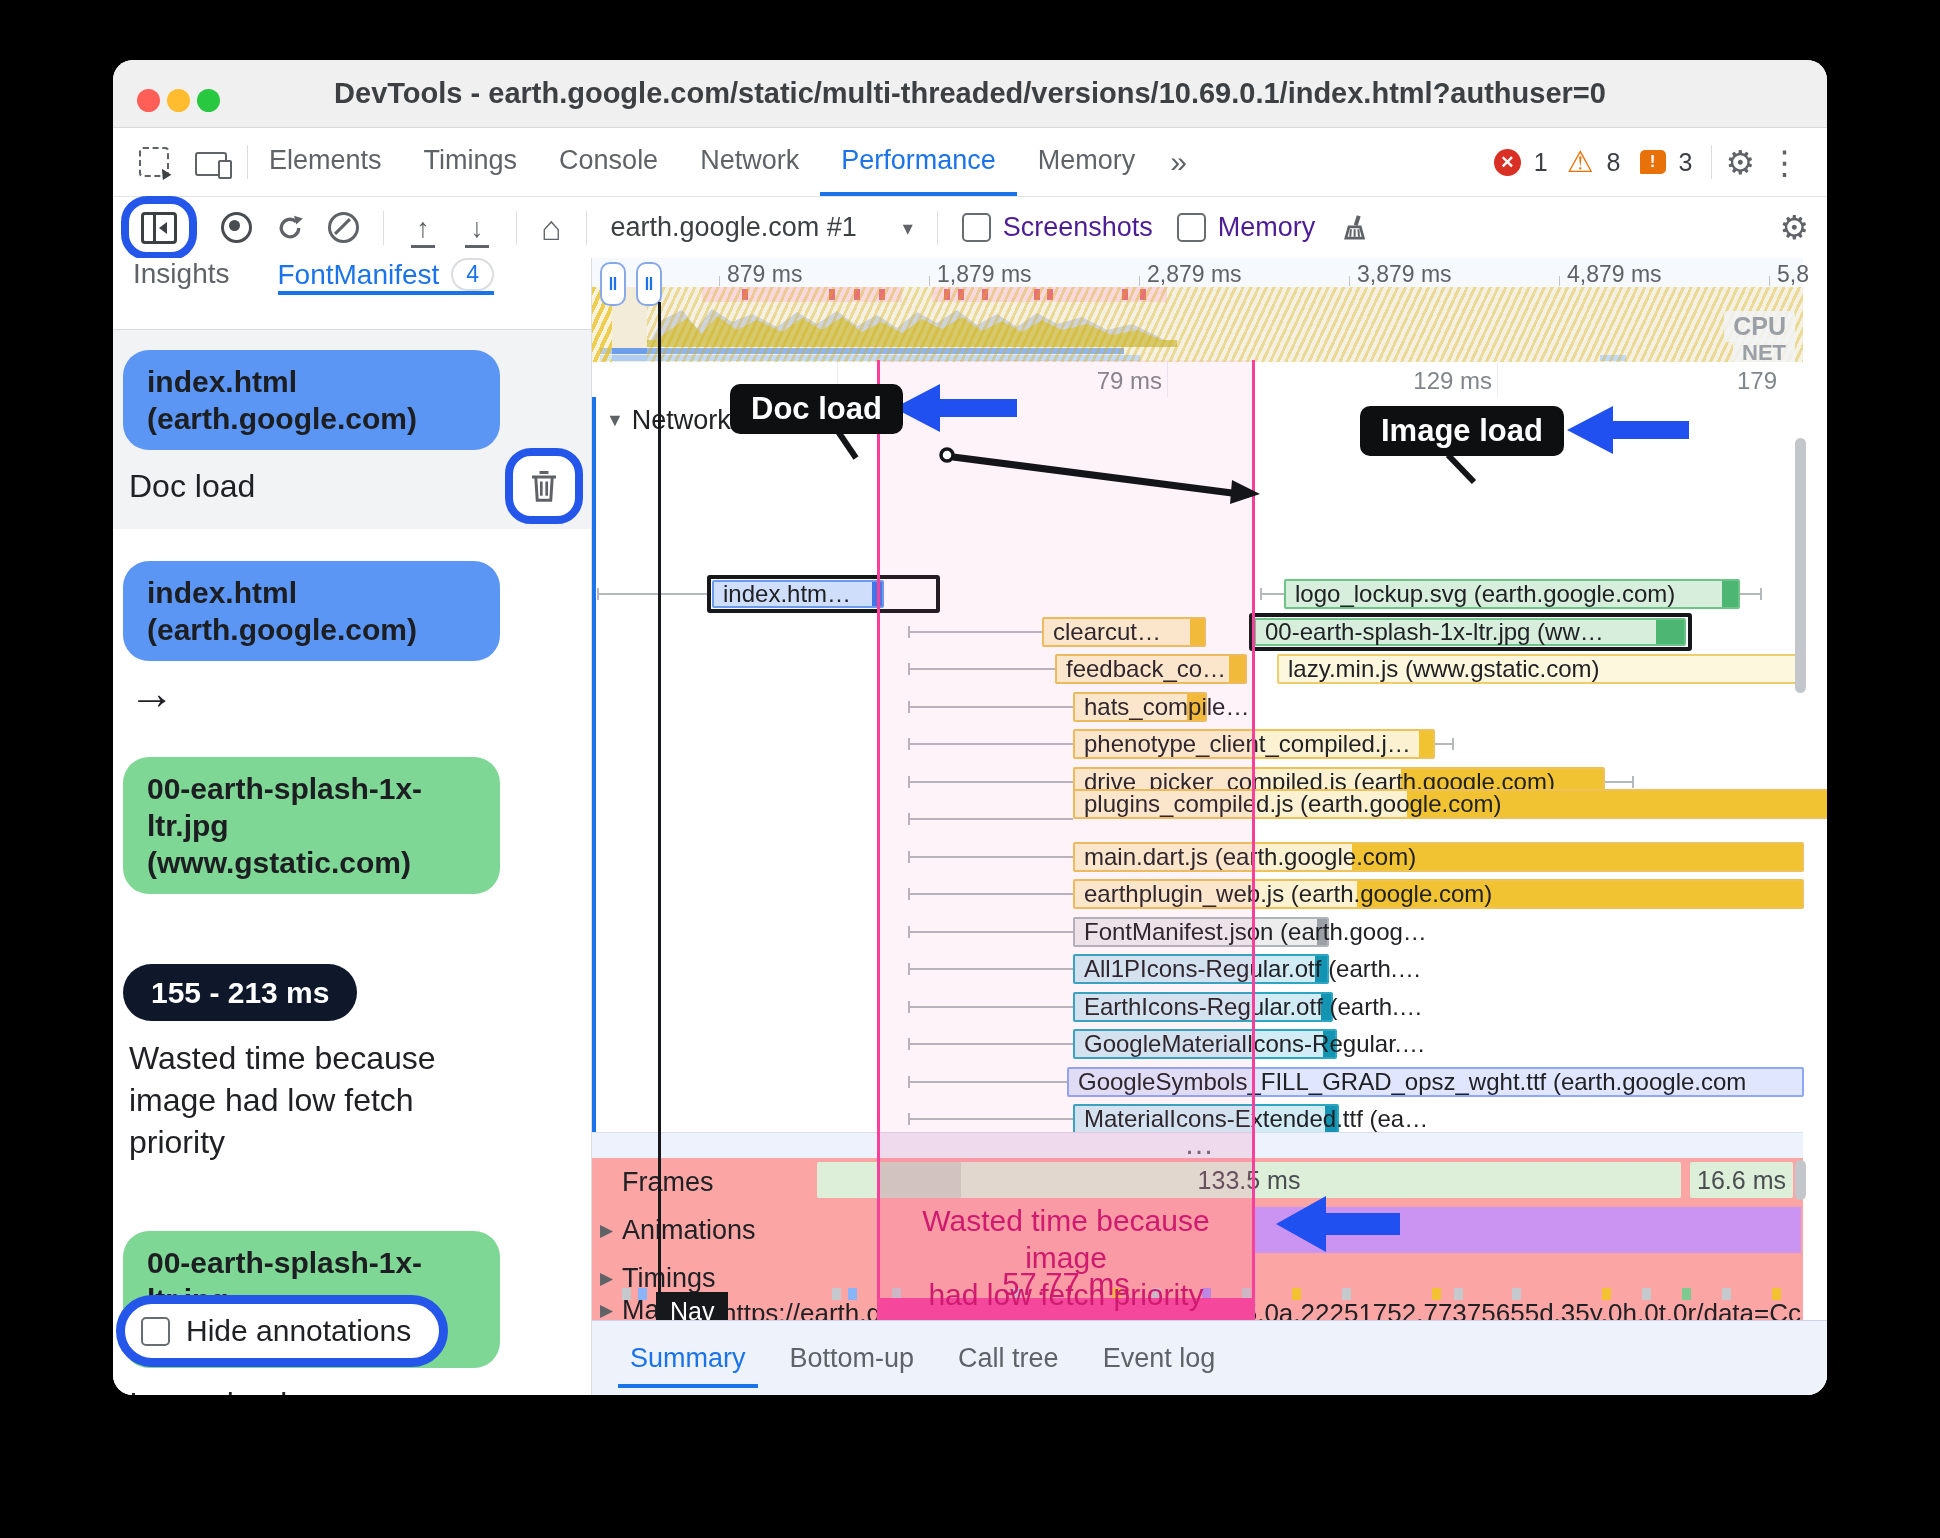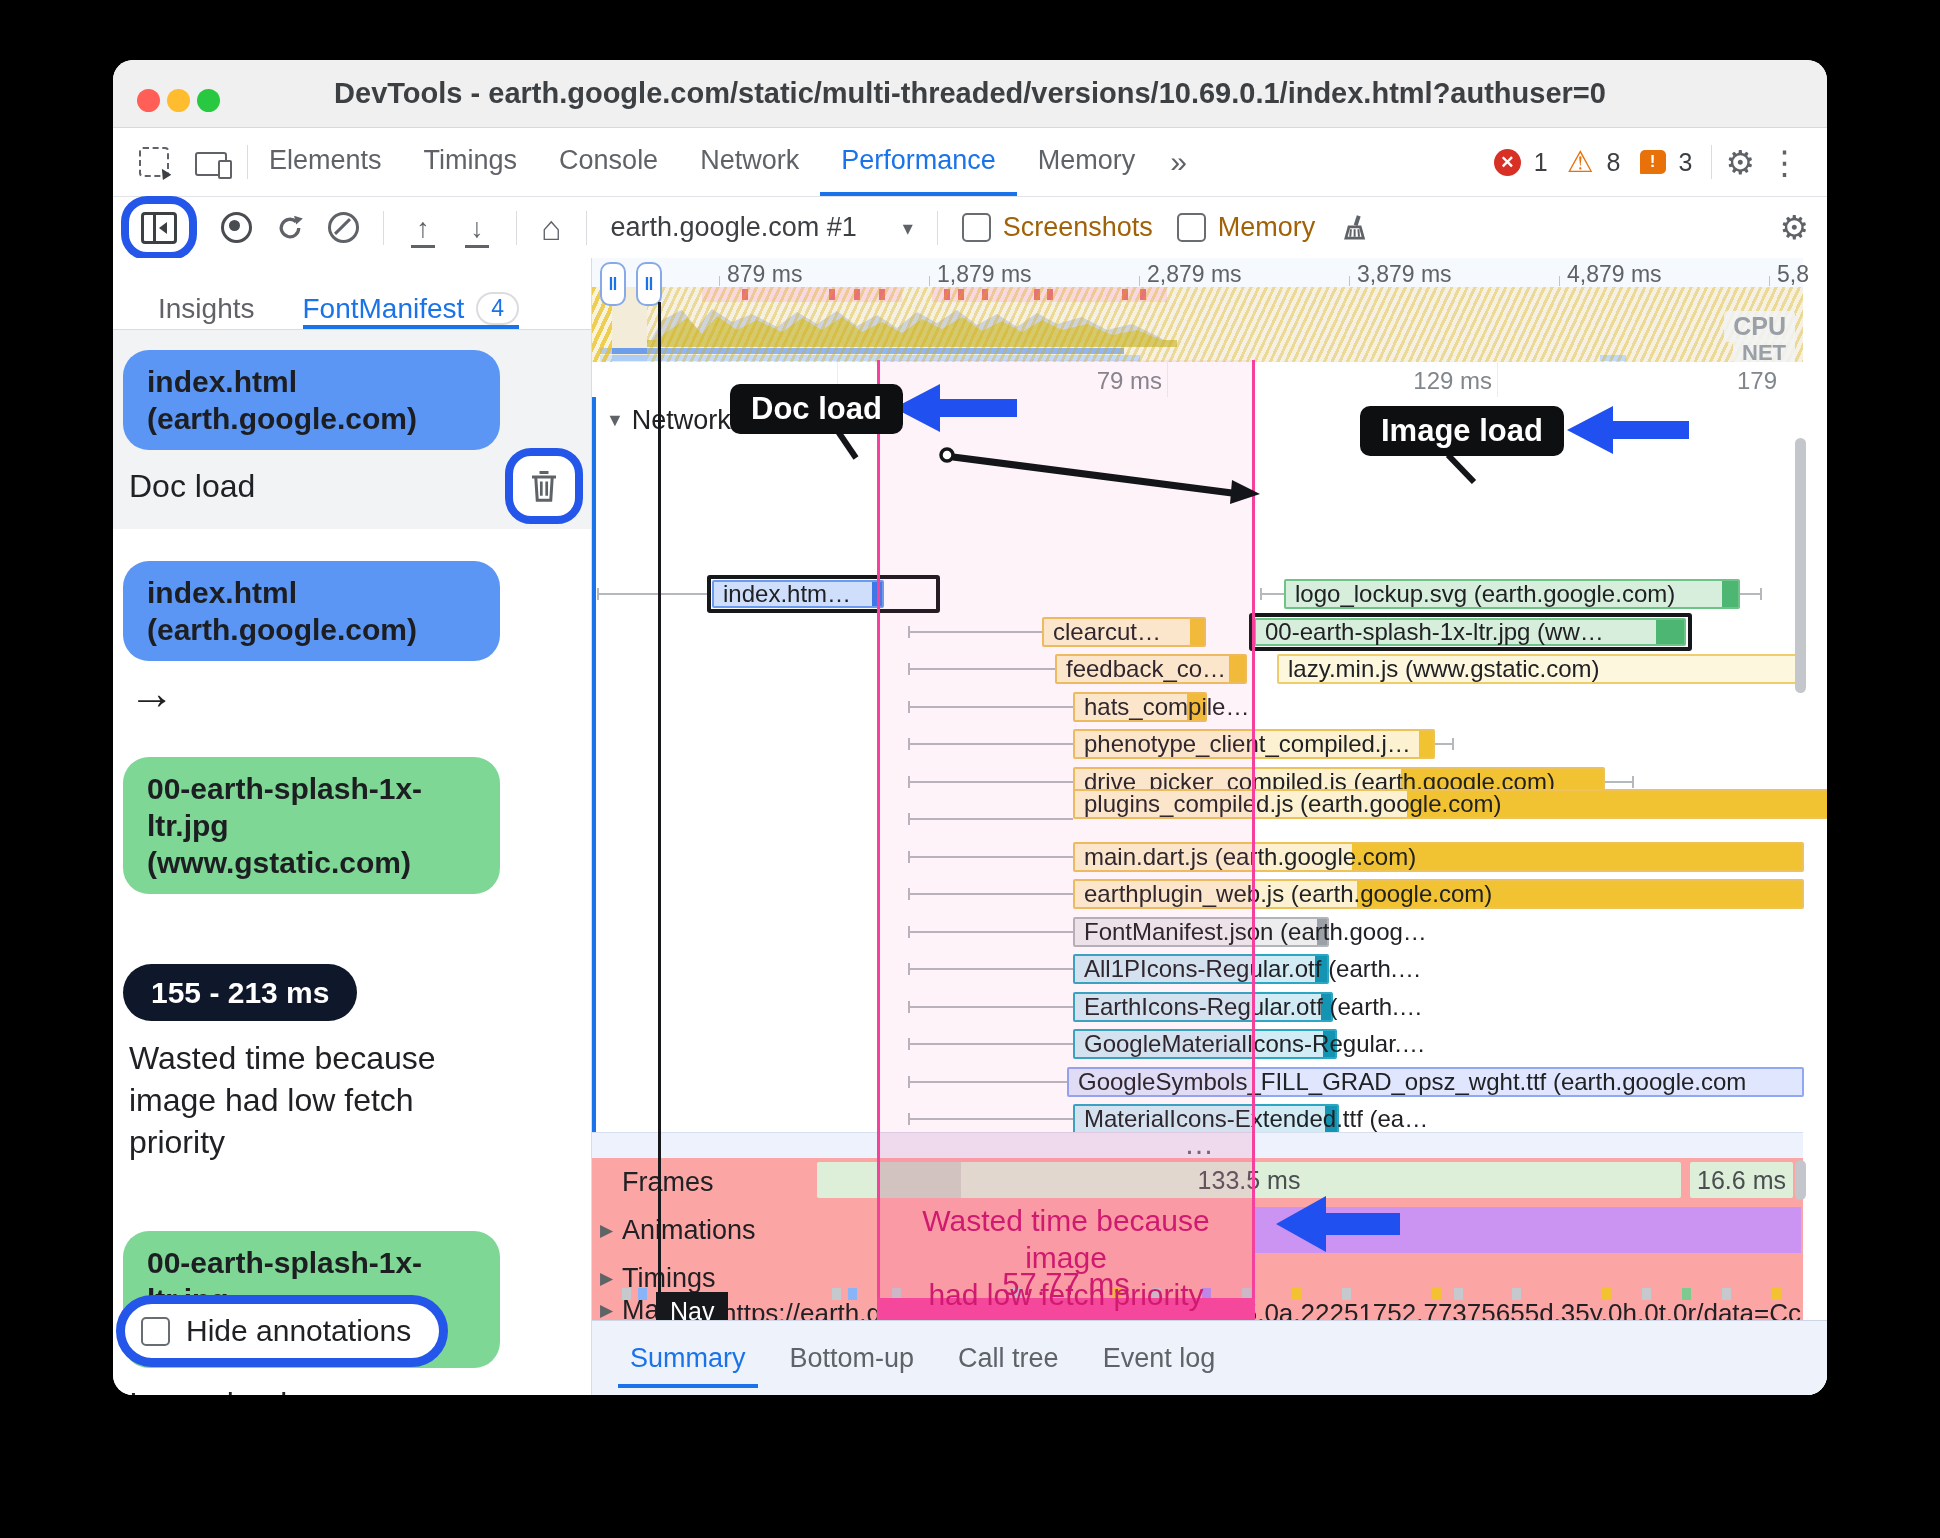--- a/index.html
+++ b/index.html
@@ -45,26 +45,26 @@
   .ic-rec{width:25px;height:25px;border:3px solid #494c50;border-radius:50%;position:relative;}
   .ic-rec:after{content:"";position:absolute;left:5px;top:5px;width:11px;height:11px;border-radius:50%;background:#494c50;}
   .ic-block{width:25px;height:25px;border:3px solid #5f6368;border-radius:50%;position:relative;}
   .ic-block:after{content:"";position:absolute;left:1px;top:10px;width:21px;height:3px;background:#5f6368;transform:rotate(-45deg);}
   .tray{position:relative;width:30px;text-align:center;font-size:27px;font-weight:bold;color:#5f6368;line-height:24px;}
   .tray:after{content:"";position:absolute;left:3px;bottom:-8px;width:24px;height:3px;background:#5f6368;}
   .ic-home{font-size:34px;color:#5f6368;line-height:1;}
   .target{font-size:27px;color:#3c4043;}
   .caret{font-size:20px;color:#5f6368;margin-left:22px;}
   .cb{width:25px;height:25px;border:2.5px solid #696d71;border-radius:5px;background:#fff;}
-  .cb-label{font-size:27px;color:#a16207;margin-left:12px;}
+  .cb-label{font-size:27px;color:#4c1d95;margin-left:12px;}
   .cbwrap{display:flex;align-items:center;}
   .ptool-gear{position:absolute;right:26px;font-size:33px;color:#5f6368;}
   
   .sidebar{position:absolute;left:0;top:198px;width:478px;bottom:0;background:#fff;border-right:1px solid #dadce0;}
-  .sb-tabs{height:71px;border-bottom:1px solid #dadce0;display:flex;align-items:flex-end;padding-left:45px;gap:48px;background:#fff;}
+  .sb-tabs{height:71px;border-bottom:1px solid #dadce0;display:flex;align-items:flex-start;padding-left:20px;gap:48px;background:#fff;}
   .sb-tab{display:flex;align-items:center;font-size:28px;color:#5f6368;border-bottom:4px solid transparent;}
   .sb-tab.active{color:#1a73e8;border-bottom-color:#1a73e8;}
   .sb-badge{margin-left:12px;border:2px solid #dadce0;border-radius:18px;padding:1px 13px;font-size:23px;color:#1a73e8;}
   .card{position:relative;padding:20px 12px 24px 10px;}
   .card.sel{background:#f1f3f4;}
   .pill{display:inline-block;box-sizing:border-box;width:377px;padding:13px 24px;border-radius:26px;
         font-size:30px;font-weight:bold;color:#1c1e21;line-height:37px;overflow-wrap:anywhere;}
   .pill.blue{background:#5b96f4;}
   .pill.green{background:#7fd795;}
   .pill.pink{width:auto;background:#0f172a;color:#fff;border-radius:30px;padding:10px 28px;}

